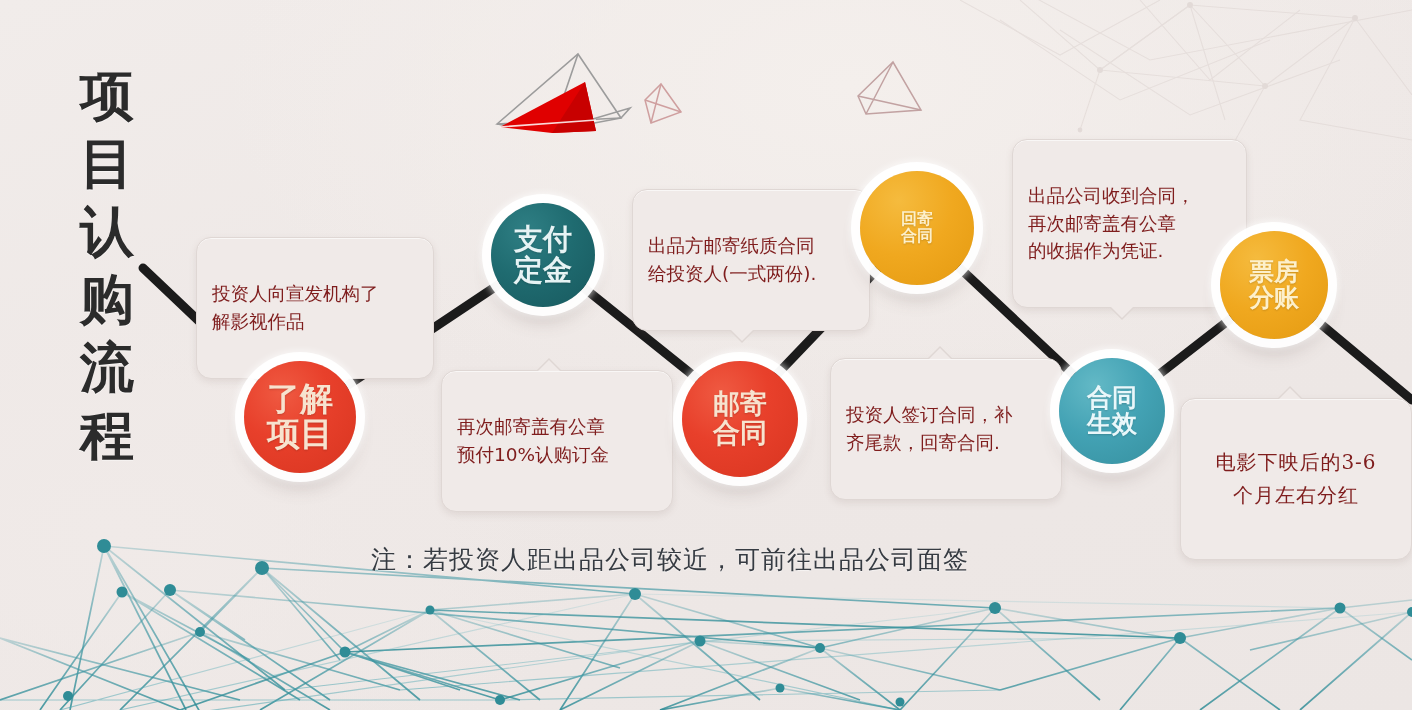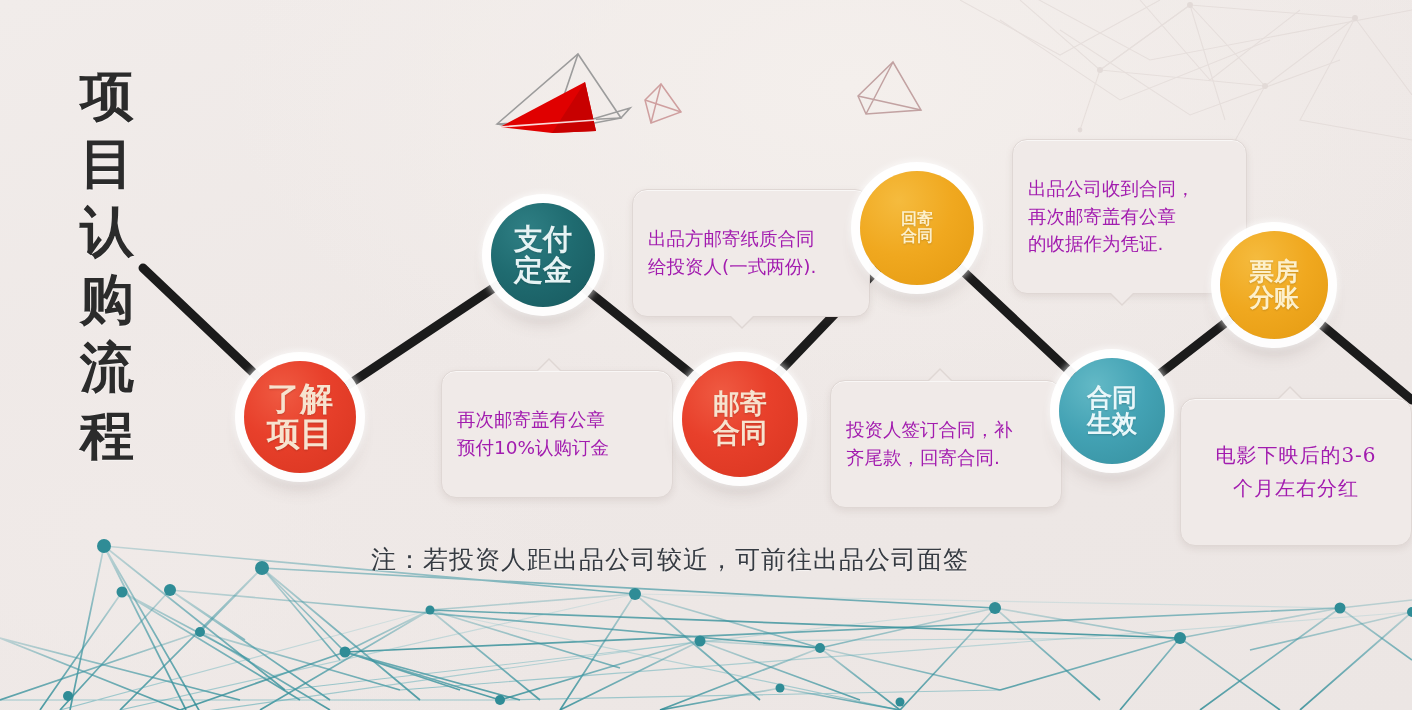--- a/index.html
+++ b/index.html
@@ -71,25 +71,25 @@
     background:radial-gradient(circle at 34% 26%, #63b9c6 0%, #43a2b4 48%, #36909f 100%);
     color:#e9f7fa;
   }
 
   
   .callout{
     position:absolute;
     background:#f0eae8;
     border:1px solid #dfd7d4;
     border-radius:15px;
-    color:#a21caf;
+    color:#7f1d1d;
     font-family:"DejaVu Sans","Liberation Sans",sans-serif;
     font-size:18.5px;
     line-height:1.48;
-    padding:8px 15px;
+    padding:15px 15px;
     box-shadow:0 3px 7px rgba(120,100,95,.13), inset 0 1px 0 rgba(255,255,255,.6);
     z-index:5;
     white-space:pre-line;
   }
   .callout.script{
     font-family:"DejaVu Serif","Liberation Serif",serif;
     text-align:center;
     font-size:20px;
     line-height:1.62;
     letter-spacing:1px;
@@ -225,34 +225,39 @@
   <div class="node teal-light" style="left:1059px;top:358px;width:106px;height:106px;font-size:25px;">
     <span class="lbl">合同
 生效</span>
   </div>
 
   <div class="node gold" style="left:1220px;top:231px;width:108px;height:108px;font-size:25px;">
     <span class="lbl">票房
 分账</span>
   </div>
 
+  <div class="callout tail-down" style="left:196px;top:237px;width:206px;">
+    <span>投资人向宣发机构了
+解影视作品</span>
+    <i class="tail" style="left:126px;"></i>
+  </div>
 
   <div class="callout tail-up" style="left:441px;top:370px;width:200px;">
     <span>再次邮寄盖有公章
 预付10%认购订金</span>
     <i class="tail" style="left:94px;"></i>
   </div>
 
   <div class="callout tail-down" style="left:632px;top:189px;width:206px;">
     <span>出品方邮寄纸质合同
 给投资人(一式两份).</span>
     <i class="tail" style="left:96px;"></i>
   </div>
 
-  <div class="callout tail-up" style="left:830px;top:380px;width:200px;">
+  <div class="callout tail-up" style="left:830px;top:358px;width:200px;">
     <span>投资人签订合同，补
 齐尾款，回寄合同.</span>
     <i class="tail" style="left:96px;"></i>
   </div>
 
   <div class="callout tail-down" style="left:1012px;top:139px;width:203px;">
     <span>出品公司收到合同，
 再次邮寄盖有公章
 的收据作为凭证.</span>
     <i class="tail" style="left:96px;"></i>

